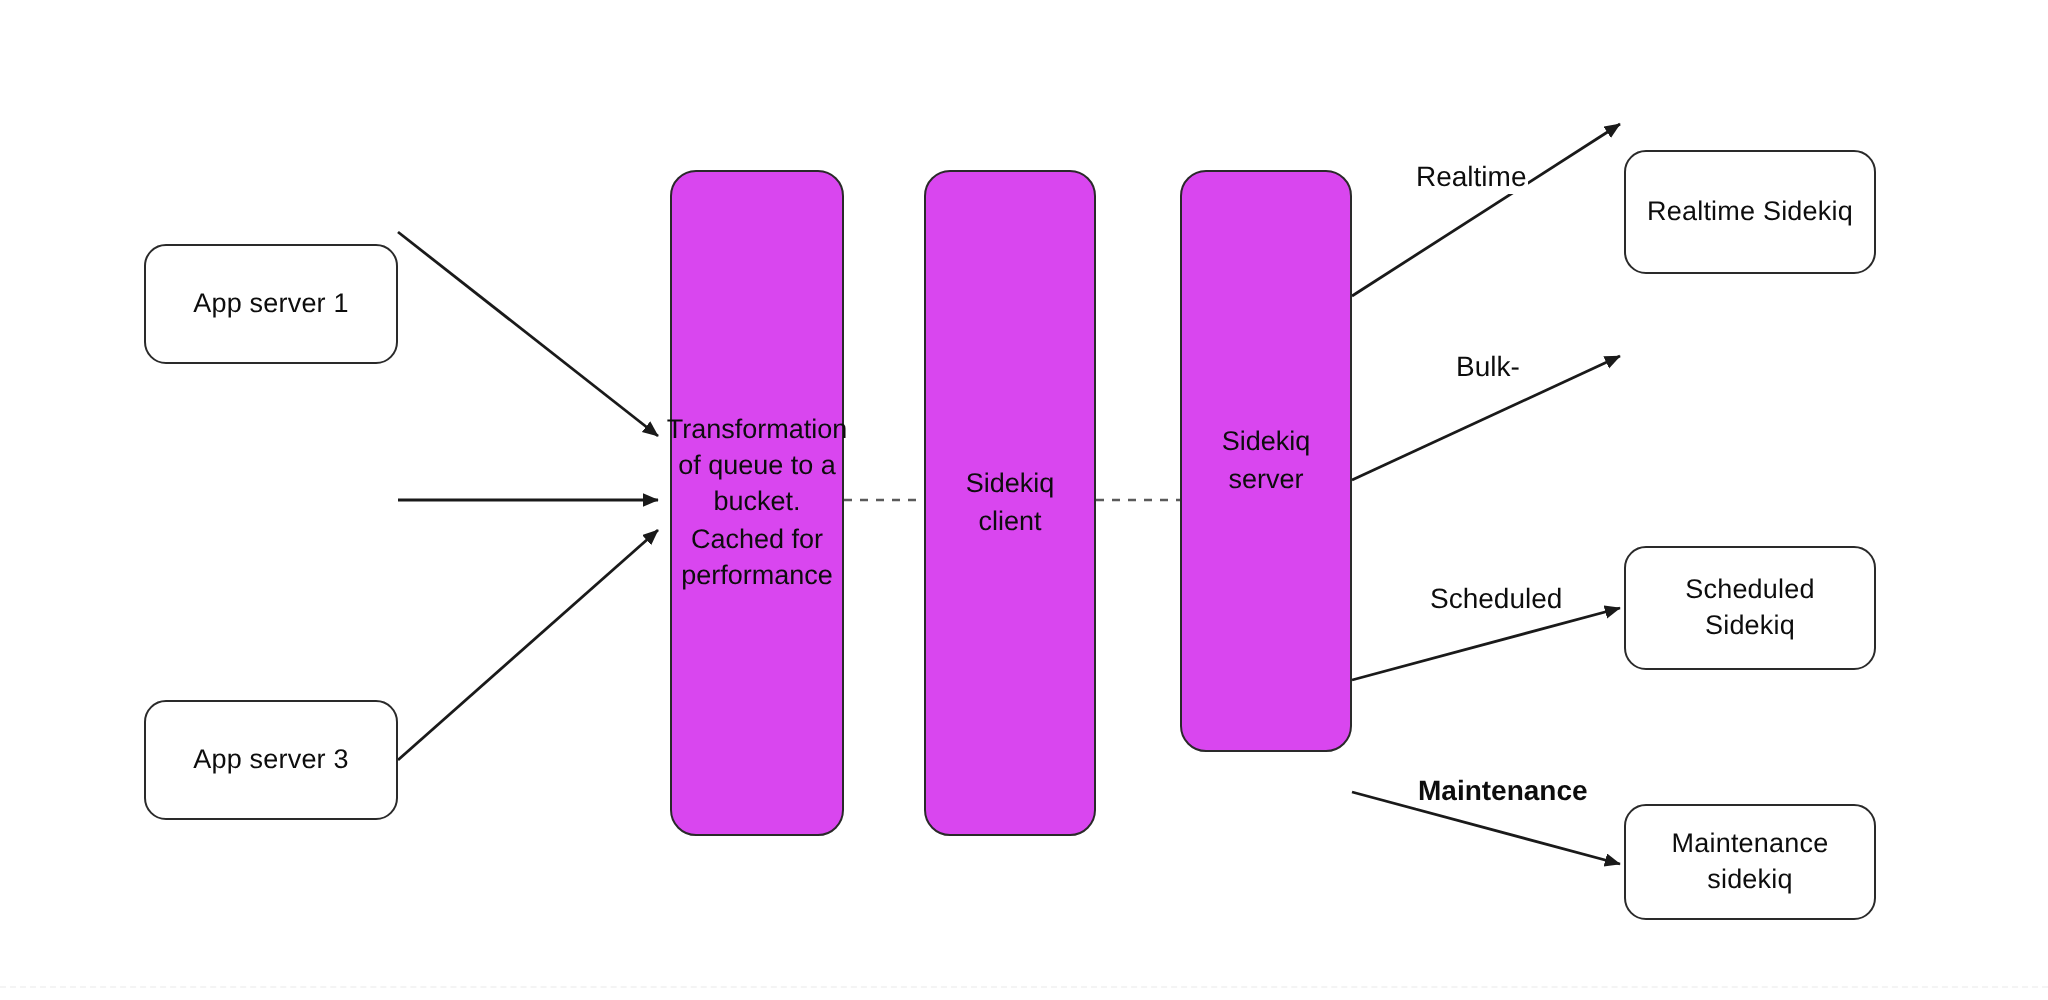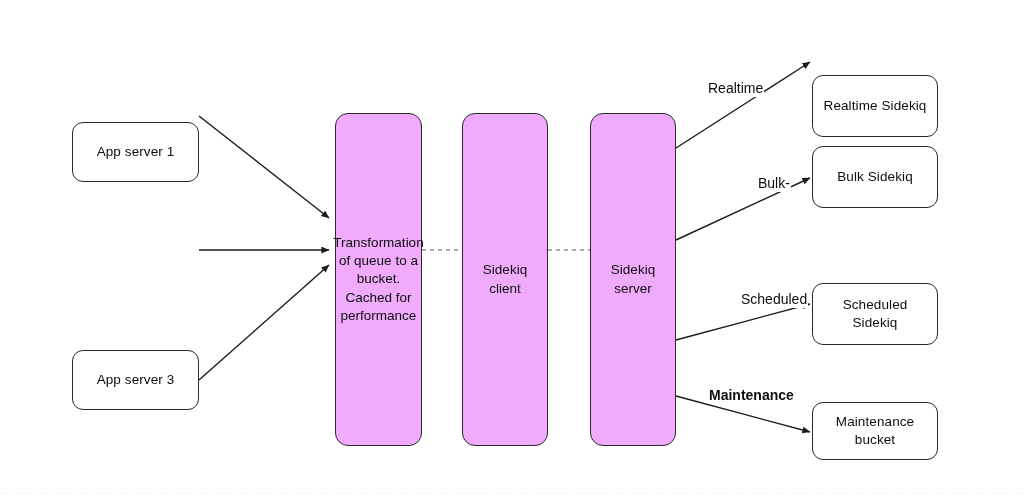--- a/index.html
+++ b/index.html
@@ -44,29 +44,28 @@
   .node-label {
     display: block;
     padding: 0 6px;
     white-space: pre-line;
   }
   .bar {
     position: absolute;
     box-sizing: border-box;
     border: 1.4px solid #2a2a2a;
     border-radius: 13px;
-    background: #f0abfc;
+    background: #d946ef;
     display: flex;
     align-items: center;
     justify-content: center;
     text-align: center;
     color: #0d0d0d;
     font-size: 13.5px;
     line-height: 1.34;
-    margin-top: 28px;
   }
   .edge-label {
     position: absolute;
     color: #0d0d0d;
     font-size: 14px;
     line-height: 1.2;
     white-space: nowrap;
     background: #ffffff;
     padding: 0 1px;
   }
@@ -120,43 +119,40 @@
   </div>
 
   <div class="bar" style="left:335px; top:85px; width:87px; height:333px;">
     <span class="node-label">Transformation of queue to a bucket. Cached for performance</span>
   </div>
 
   <div class="bar" style="left:462px; top:85px; width:86px; height:333px;align-items:center;">
     <span class="node-label">Sidekiq client</span>
   </div>
 
-  <div class="bar" style="left:590px; top:85px; width:86px; height:333px;">
+  <div class="bar" style="left:590px; top:85px; width:86px; height:291px;">
     <span class="node-label">Sidekiq server</span>
   </div>
 
   <div class="node" style="left:812px; top:31px; width:126px; height:62px;margin-top:44px;">
     <span class="node-label">Realtime Sidekiq</span>
   </div>
 
-  <div class="node" style="left:812px; top:146px; width:126px; height:62px;">
-    <span class="node-label">Bulk Sidekiq</span>
-  </div>
 
-  <div class="node" style="left:812px; top:283px; width:126px; height:62px;">
+  <div class="node" style="left:812px; top:273px; width:126px; height:62px;">
     <span class="node-label">Scheduled Sidekiq</span>
   </div>
 
   <div class="node" style="left:812px; top:402px; width:126px; height:58px;">
-    <span class="node-label">Maintenance bucket</span>
+    <span class="node-label">Maintenance sidekiq</span>
   </div>
 
   <div class="edge-label" style="left:707px; top:80px;">Realtime</div>
 
-  <div class="edge-label" style="left:727px; top:175px;margin-left:30px;">Bulk-</div>
+  <div class="edge-label" style="left:727px; top:175px;">Bulk-</div>
 
-  <div class="edge-label" style="left:740px; top:291px;">Scheduled</div>
+  <div class="edge-label" style="left:714px; top:291px;">Scheduled</div>
 
   <div class="edge-label" style="left:708px; top:387px;font-weight:bold;">Maintenance</div>
 
   <div class="bottom-rule"></div>
 
 </div>
 
 </body></html>

